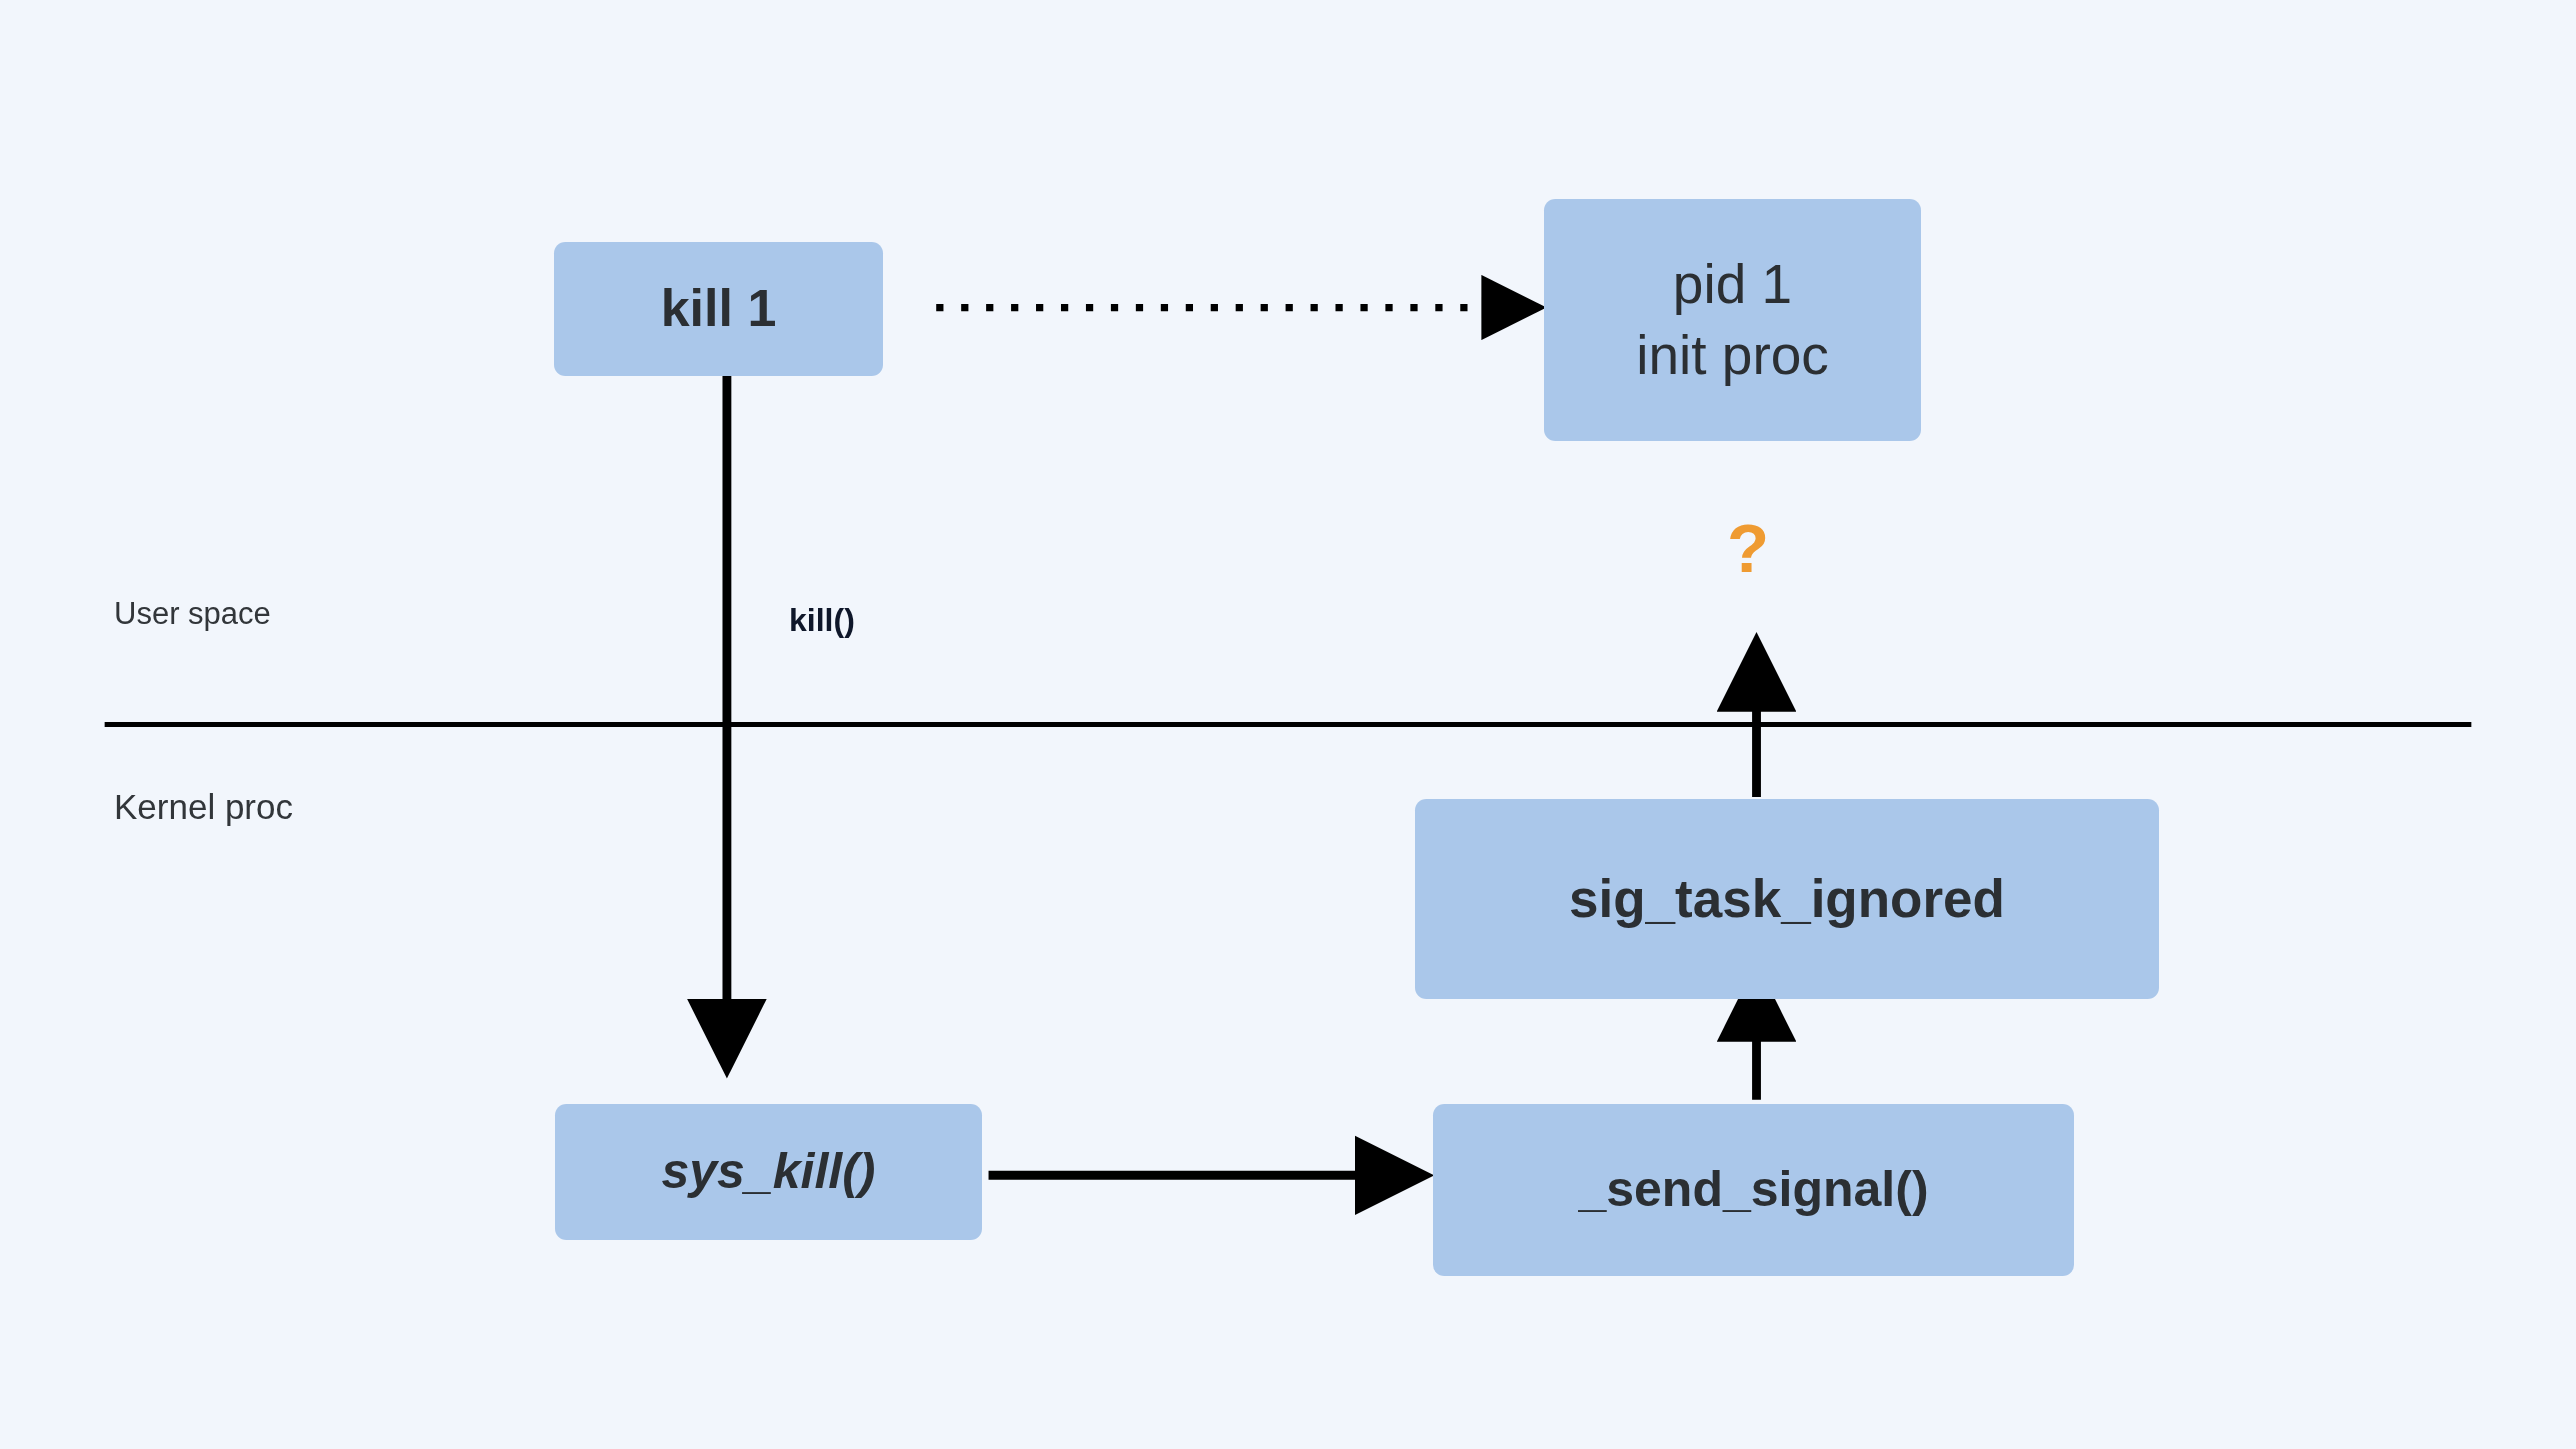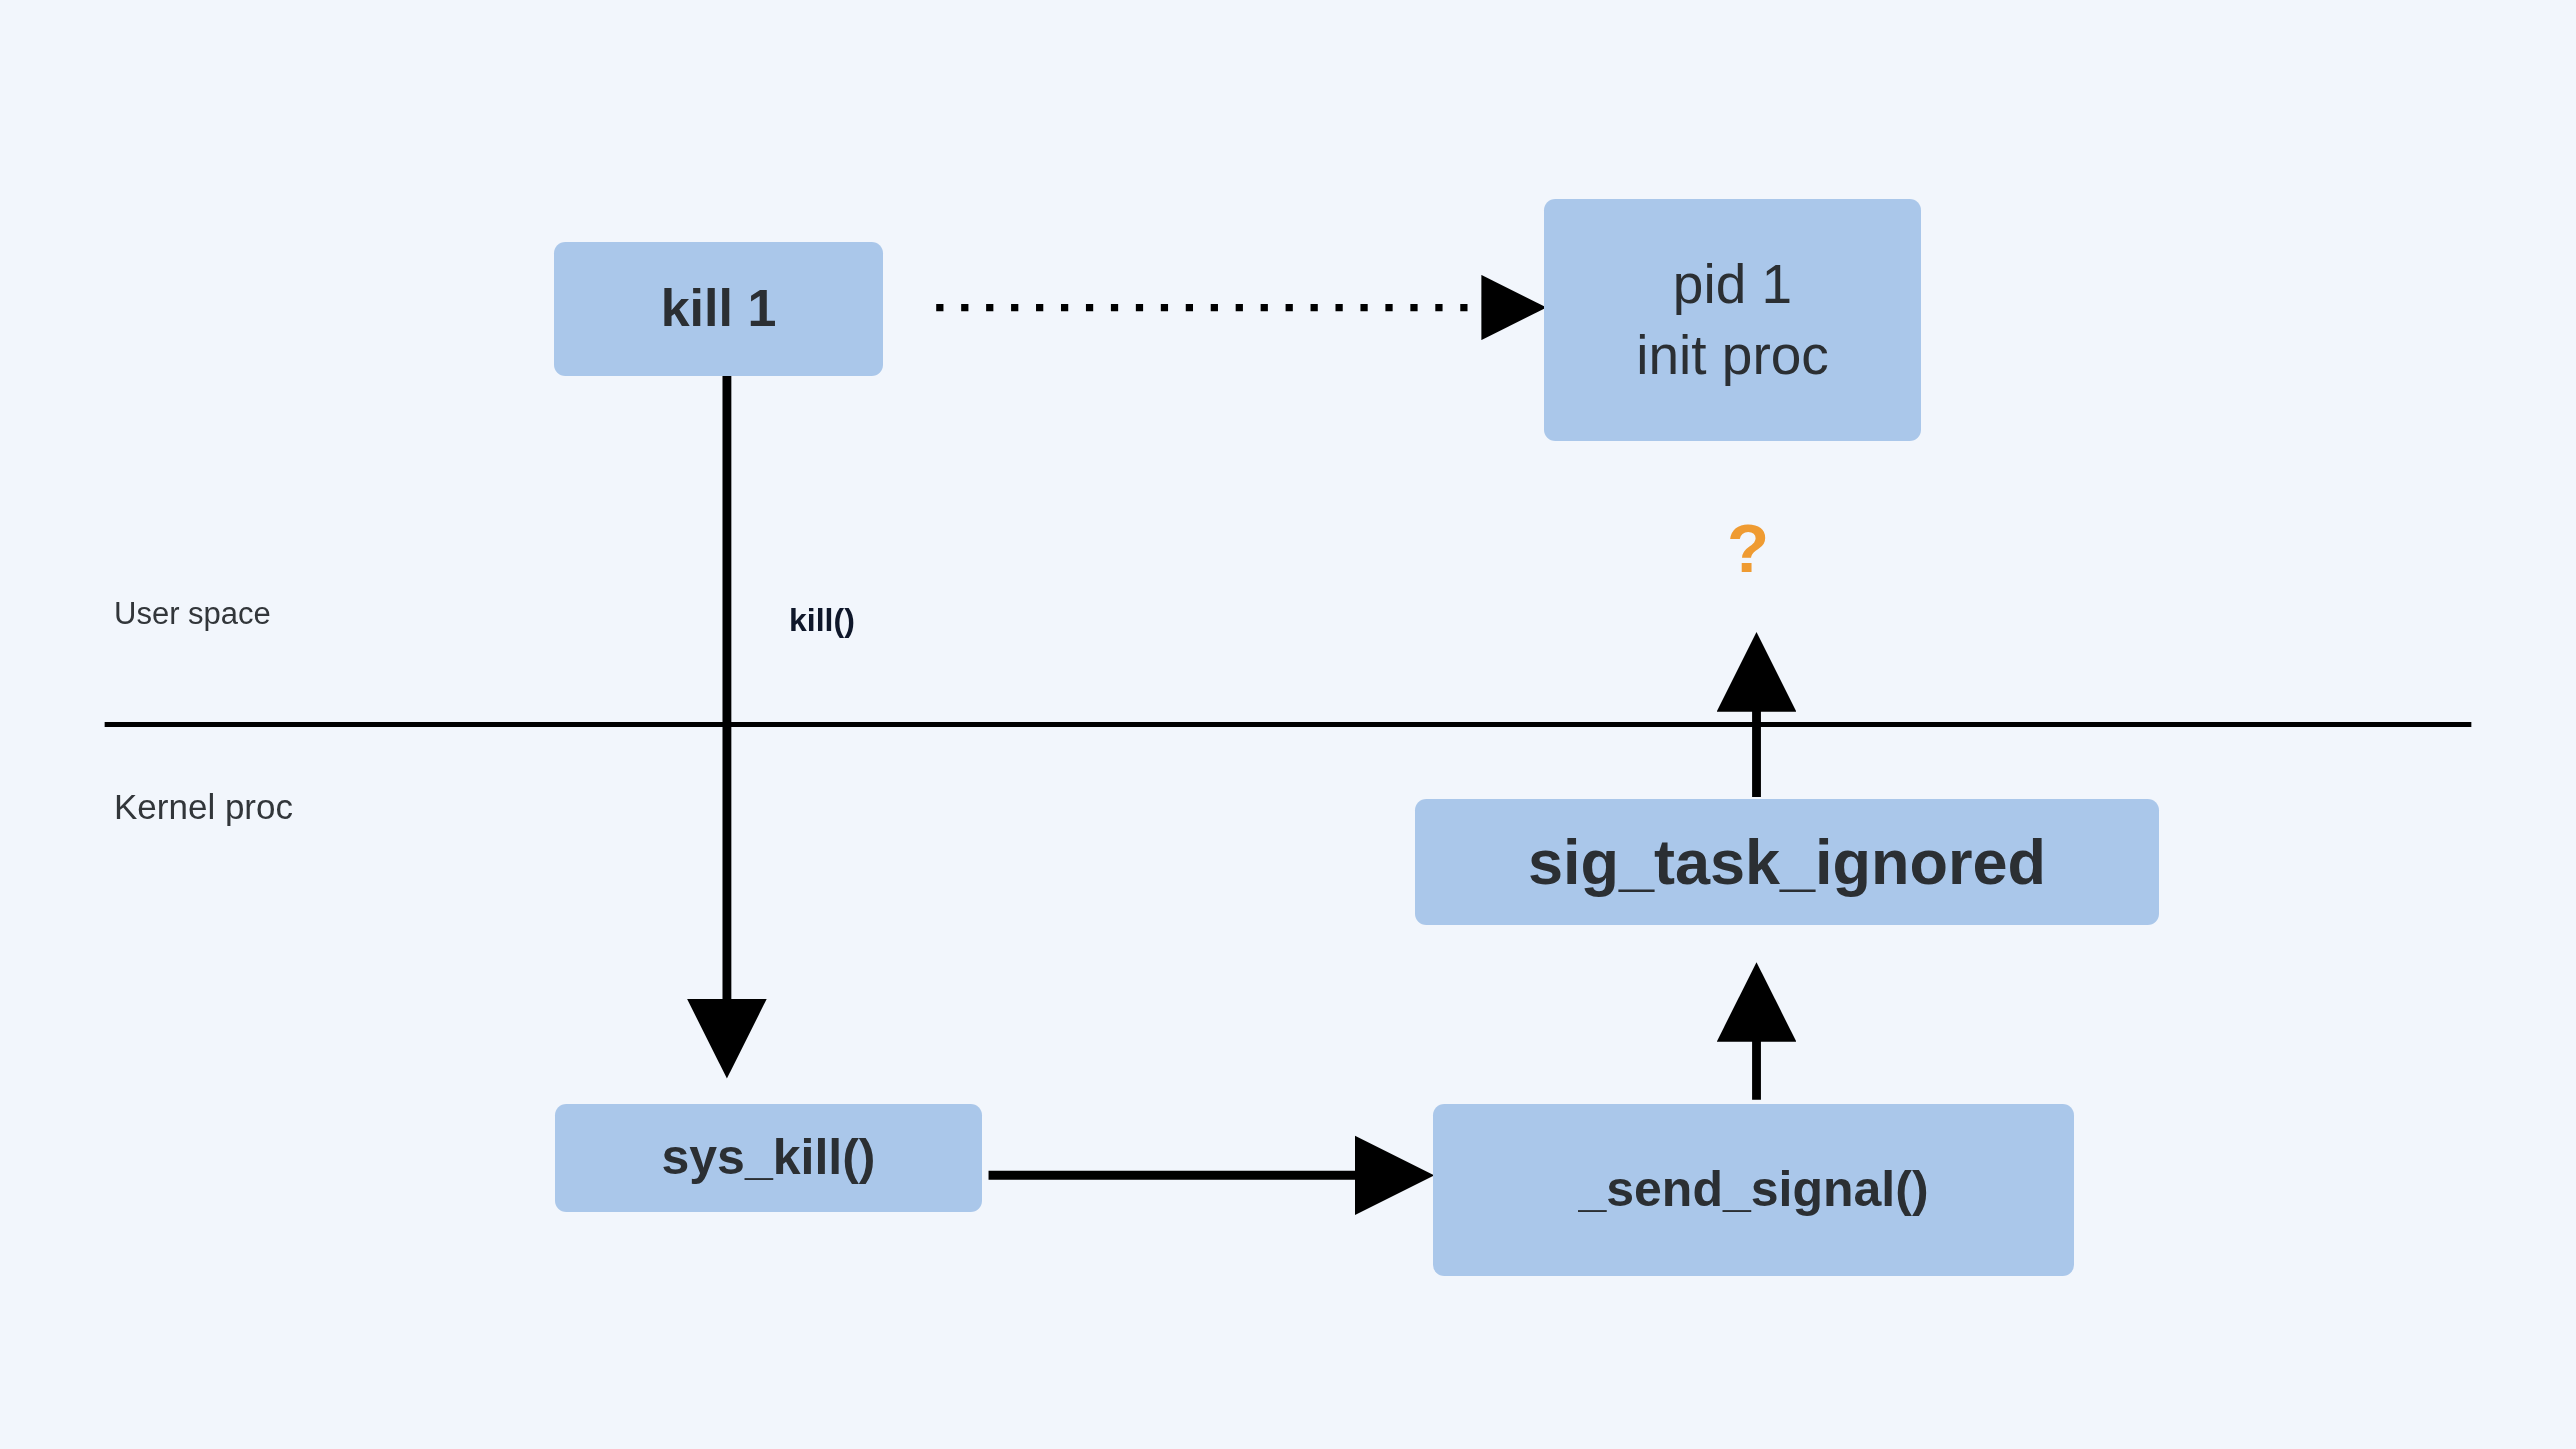--- a/index.html
+++ b/index.html
@@ -40,27 +40,28 @@
   }
   
   #node-pid1 {
     left: 1544px; top: 199px; width: 377px; height: 242px;
     font-size: 55px;
   }
   #node-pid1 .node-line + .node-line { margin-top: 8px; }
 
   
   #node-sig {
-    left: 1415px; top: 799px; width: 744px; height: 126px;
-    font-size: 63px;
+    left: 1415px; top: 799px; width: 744px; height: 200px;
+    font-size: 53px;
   }
   
   #node-syskill {
-    left: 555px; top: 1104px; width: 427px; height: 108px;
+    left: 555px; top: 1104px; width: 427px; height: 136px;
     font-size: 50px;
+    font-style: italic;
   }
   
   #node-sendsig {
     left: 1433px; top: 1104px; width: 641px; height: 172px;
     font-size: 50px;
   }
 
   
   .plain-label {
     position: absolute;

